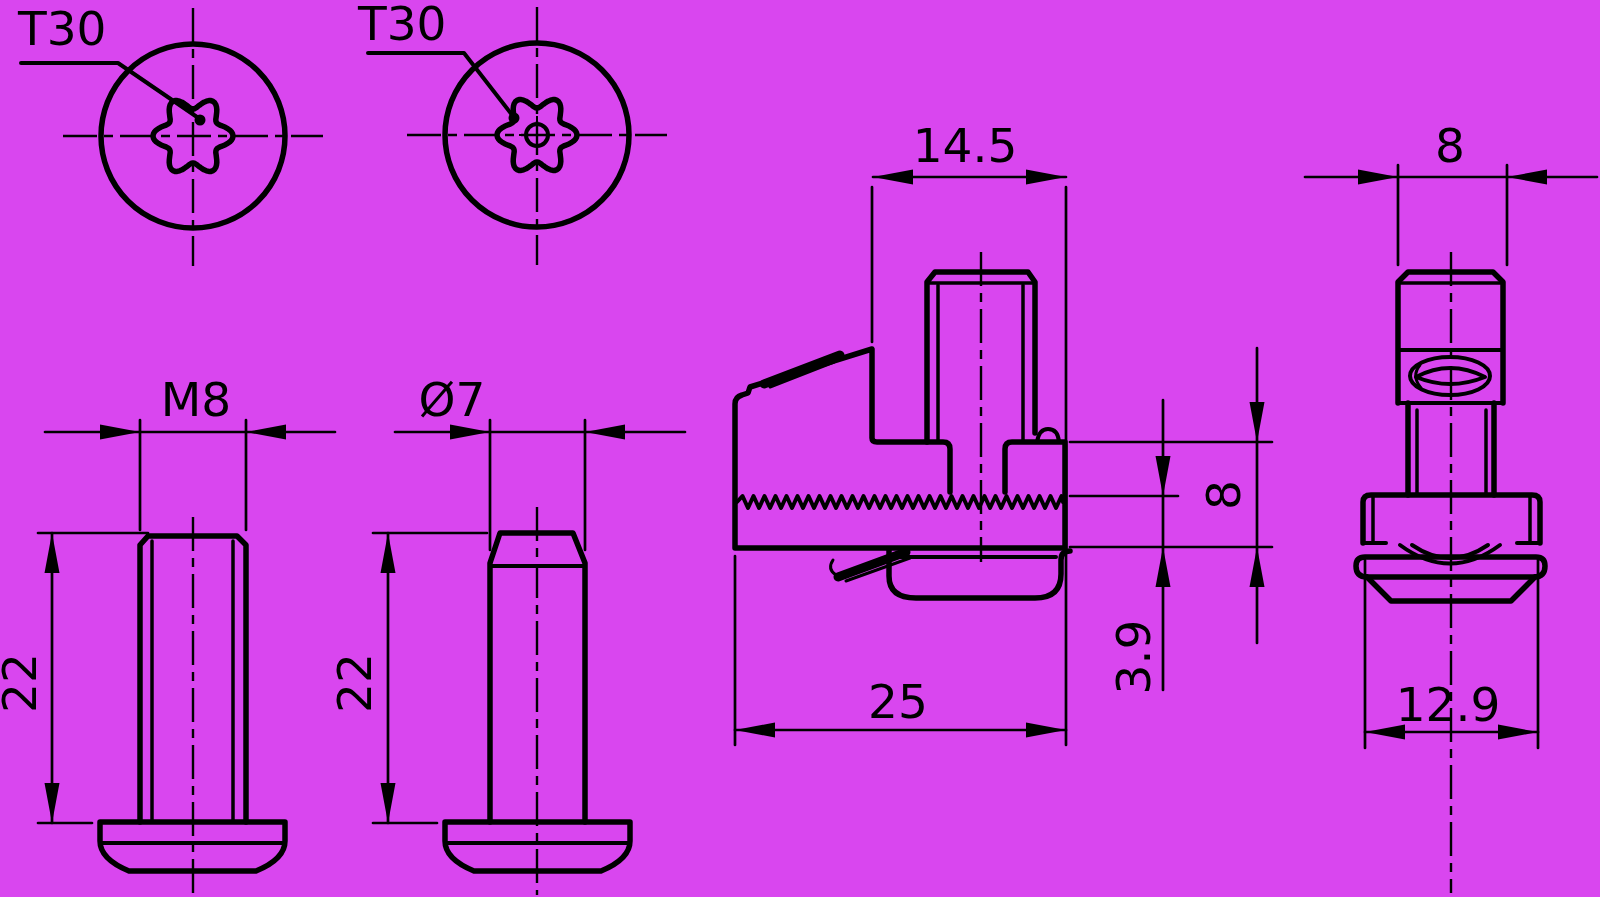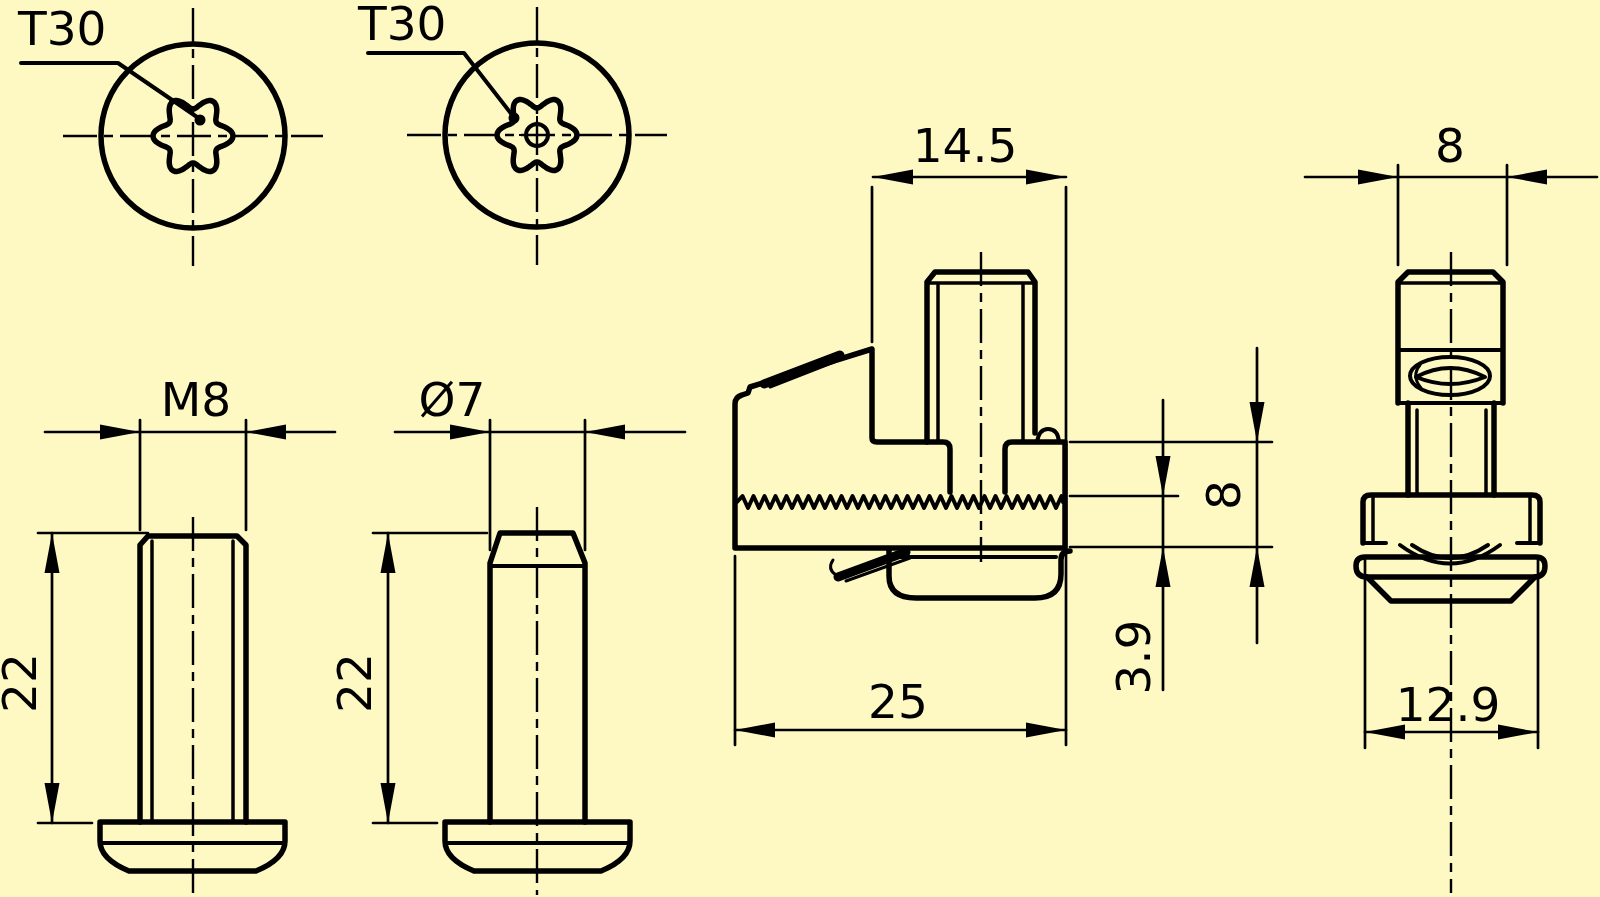--- a/index.html
+++ b/index.html
@@ -1,16 +1,16 @@
 <!DOCTYPE html>
 <html><head>
 <meta charset="utf-8">
 <style>
   html,body{margin:0;padding:0;background:#ffffff;}
-  .stage{width:1600px;height:897px;background:#fef9c3;position:relative;overflow:hidden;}
+  .stage{width:1600px;height:897px;background:#d946ef;position:relative;overflow:hidden;}
   svg{display:block;}
   text{font-family:"DejaVu Sans","Liberation Sans",sans-serif;fill:#000;font-size:47px;}
   .outline{fill:none;stroke:#000;stroke-width:5.5;stroke-linecap:round;stroke-linejoin:round;}
   .outline4{fill:none;stroke:#000;stroke-width:4;stroke-linecap:round;stroke-linejoin:round;}
   .inner{fill:none;stroke:#000;stroke-width:3.5;stroke-linecap:round;}
   .dim{fill:none;stroke:#000;stroke-width:2.7;stroke-linecap:round;}
   .cl{fill:none;stroke:#000;stroke-width:2.4;stroke-dasharray:34 7 9 7;}
   .arr{fill:#000;stroke:none;}
   .spring{fill:none;stroke:#000;stroke-width:9;stroke-linecap:round;}
   .springthin{fill:none;stroke:#000;stroke-width:3;stroke-linecap:round;}

